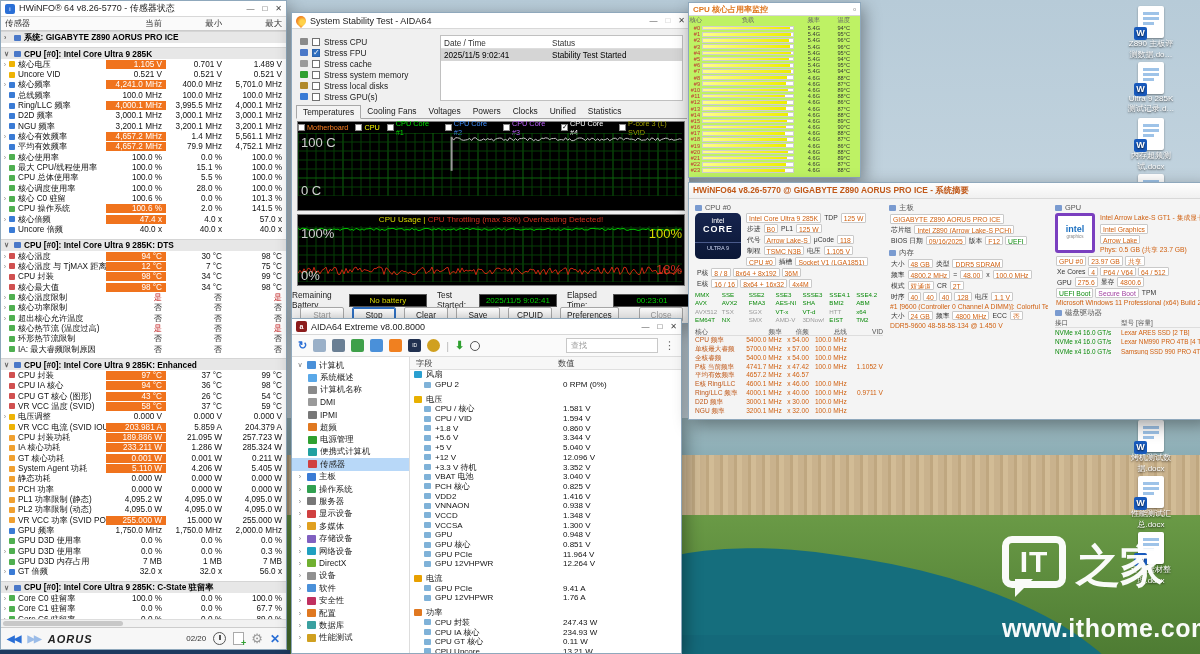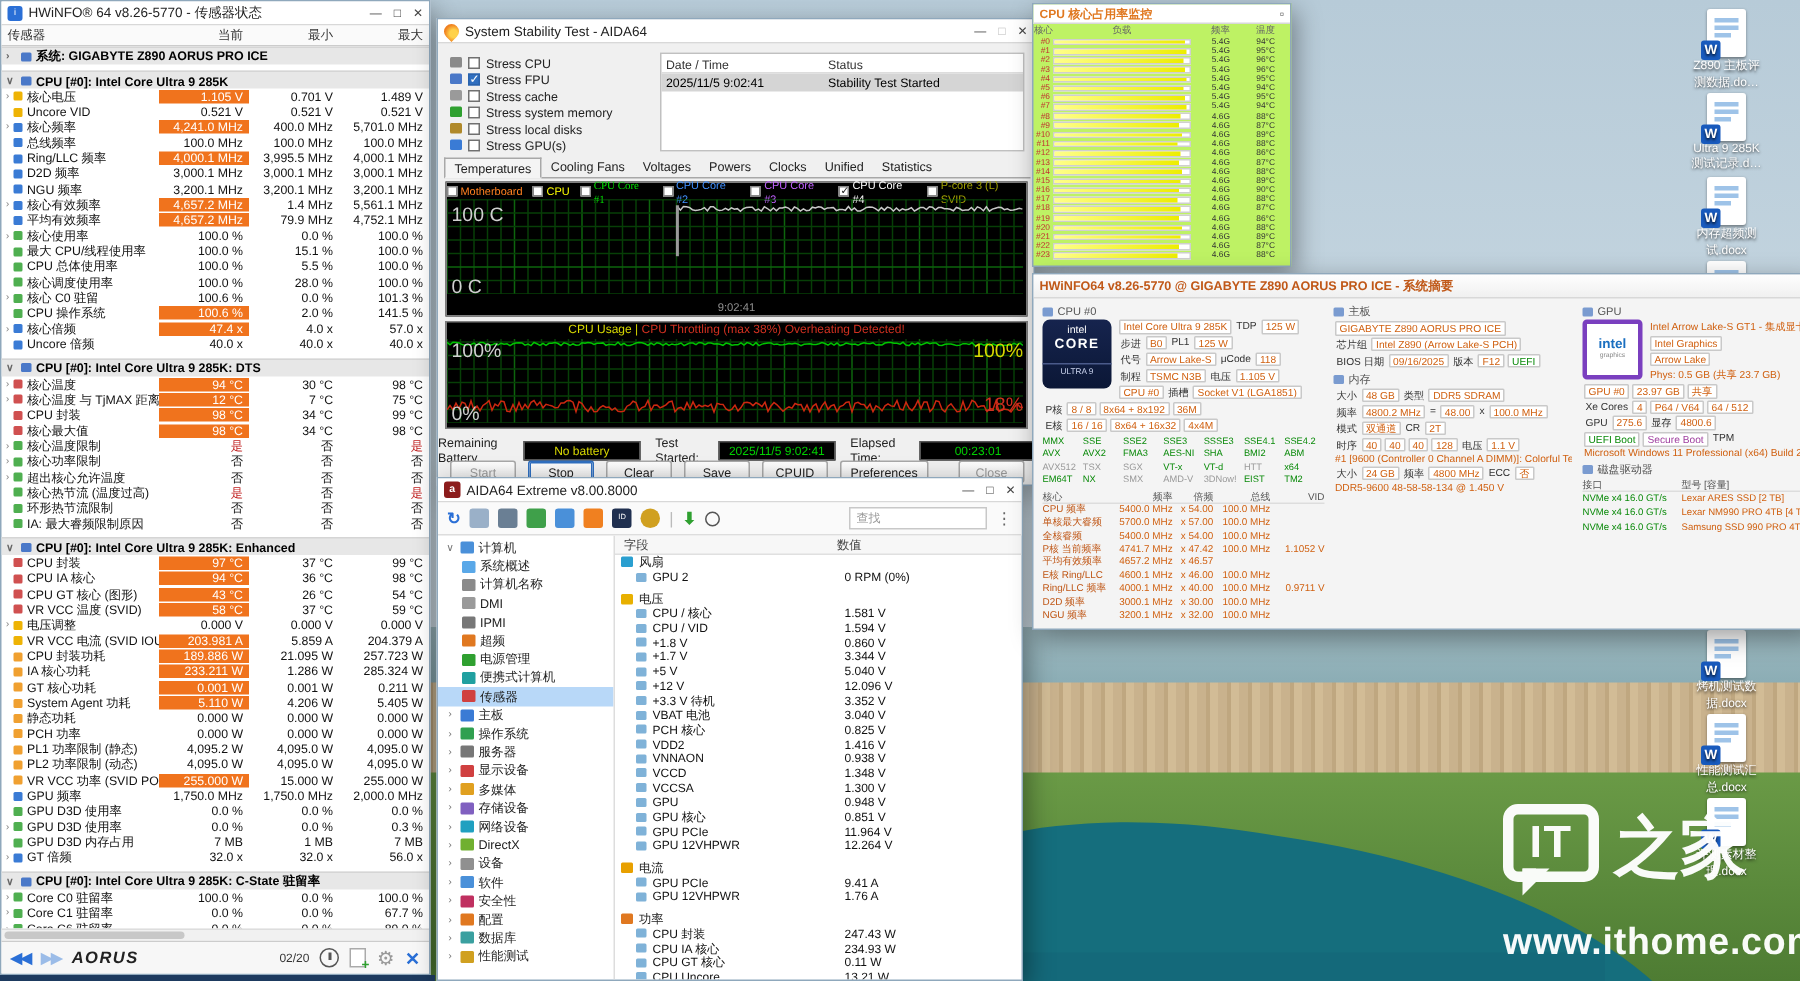--- a/index.html
+++ b/index.html
@@ -841,21 +841,21 @@
         <span style="display: flex; align-items: center; gap: 2px;">
           <span class="gcb"></span>
           <span style="color: rgb(255, 128, 32);">Motherboard</span>
         </span>
         <span style="display: flex; align-items: center; gap: 2px;">
           <span class="gcb"></span>
           <span style="color: rgb(255, 255, 0);">CPU</span>
         </span>
         <span style="display: flex; align-items: center; gap: 2px;">
           <span class="gcb"></span>
-          <span style="color: rgb(0, 224, 0); font-family: Liberation Serif, serif;">CPU Core #1</span>
+          <span style="color: rgb(0, 224, 0);">CPU Core #1</span>
         </span>
         <span style="display: flex; align-items: center; gap: 2px;">
           <span class="gcb"></span>
           <span style="color: rgb(64, 144, 255);">CPU Core #2</span>
         </span>
         <span style="display: flex; align-items: center; gap: 2px;">
           <span class="gcb"></span>
           <span style="color: rgb(192, 96, 255);">CPU Core #3</span>
         </span>
         <span style="display: flex; align-items: center; gap: 2px;">
@@ -917,21 +917,20 @@
         <line x1="0" y1="36" x2="384" y2="36" stroke="#073f07" stroke-width="1"></line>
         <line x1="0" y1="27" x2="384" y2="27" stroke="#073f07" stroke-width="1"></line>
         <line x1="0" y1="18" x2="384" y2="18" stroke="#073f07" stroke-width="1"></line>
         <line x1="0" y1="9" x2="384" y2="9" stroke="#073f07" stroke-width="1"></line>
         <line x1="0" y1="0" x2="384" y2="0" stroke="#0d650d" stroke-width="1"></line>
         <polyline points="153.60000000000002,4.7 155.60000000000002,7.1 157.60000000000002,4.7 159.60000000000002,4.8 161.60000000000002,5.3 163.60000000000002,6.8 165.60000000000002,7.3 167.60000000000002,7.0 169.60000000000002,6.6 171.60000000000002,5.4 173.60000000000002,7.5 175.60000000000002,4.9 177.60000000000002,4.8 179.60000000000002,6.6 181.60000000000002,7.4 183.60000000000002,7.1 185.60000000000002,5.9 187.60000000000002,7.0 189.60000000000002,5.6 191.60000000000002,6.5 193.60000000000002,6.1 195.60000000000002,7.8 197.60000000000002,6.1 199.60000000000002,5.4 201.60000000000002,5.1 203.60000000000002,5.2 205.60000000000002,7.3 207.60000000000002,6.4 209.60000000000002,7.7 211.60000000000002,4.8 213.60000000000002,6.0 215.60000000000002,7.5 217.60000000000002,5.7 219.60000000000002,7.5 221.60000000000002,5.6 223.60000000000002,5.6 225.60000000000002,5.0 227.60000000000002,5.7 229.60000000000002,7.6 231.60000000000002,5.0 233.60000000000002,5.9 235.60000000000002,7.7 237.60000000000002,6.3 239.60000000000002,7.5 241.60000000000002,7.2 243.60000000000002,5.1 245.60000000000002,5.6 247.60000000000002,4.8 249.60000000000002,5.2 251.60000000000002,6.6 253.60000000000002,5.6 255.60000000000002,5.5 257.6,5.3 259.6,7.4 261.6,6.7 263.6,6.6 265.6,7.2 267.6,4.7 269.6,7.2 271.6,5.7 273.6,7.7 275.6,7.6 277.6,6.6 279.6,5.3 281.6,5.0 283.6,5.1 285.6,6.1 287.6,7.5 289.6,5.4 291.6,7.1 293.6,5.1 295.6,5.7 297.6,7.7 299.6,5.7 301.6,7.6 303.6,6.2 305.6,7.0 307.6,6.5 309.6,5.4 311.6,7.7 313.6,6.5 315.6,5.3 317.6,5.3 319.6,6.7 321.6,4.8 323.6,5.2 325.6,6.9 327.6,5.4 329.6,5.4 331.6,6.2 333.6,6.1 335.6,6.5 337.6,7.5 339.6,5.3 341.6,6.0 343.6,7.3 345.6,7.0 347.6,7.0 349.6,5.3 351.6,7.4 353.6,4.9 355.6,5.7 357.6,7.5 359.6,4.9 361.6,7.8 363.6,6.4 365.6,5.8 367.6,5.2 369.6,5.4 371.6,6.8 373.6,6.2 375.6,7.2 377.6,7.0 379.6,6.5 381.6,5.8 383.6,6.4 " fill="none" stroke="#c8c8c8" stroke-width="1"></polyline>
         <line x1="153.60000000000002" y1="3.78" x2="153.60000000000002" y2="37.8" stroke="#9a9a9a" stroke-width="2"></line>
       </svg>
     <span class="glab" style="left:3px;top:13px;">100 C</span>
     <span class="glab" style="left:3px;bottom:12px;">0 C</span>
-    <div class="gtime">9:02:41</div>
   </div>
   <div class="gbox" id="g2">
     <div class="gtitle">
       <span style="color:#d8d800">CPU Usage</span>
       <span style="color:#d8d800"> | </span>
       <span style="color:#d03020">CPU Throttling (max 38%)   Overheating Detected!</span>
     </div>
     <svg id="g2svg" width="384" height="56" style="display:block">
         <line x1="0" y1="0" x2="0" y2="56" stroke="#0d650d" stroke-width="1"></line>
         <line x1="9" y1="0" x2="9" y2="56" stroke="#073f07" stroke-width="1"></line>
@@ -1175,21 +1174,21 @@
             <span class="af">CPU / VID</span>
             <span class="av">1.594 V</span>
           </div>
           <div class="arow">
             <span class="ai" style="background: rgb(127, 178, 216);"></span>
             <span class="af">+1.8 V</span>
             <span class="av">0.860 V</span>
           </div>
           <div class="arow">
             <span class="ai" style="background: rgb(127, 178, 216);"></span>
-            <span class="af">+1.7 V</span>
+            <span class="af">+5.6 V</span>
             <span class="av">3.344 V</span>
           </div>
           <div class="arow">
             <span class="ai" style="background: rgb(127, 178, 216);"></span>
             <span class="af">+5 V</span>
             <span class="av">5.040 V</span>
           </div>
           <div class="arow">
             <span class="ai" style="background: rgb(127, 178, 216);"></span>
             <span class="af">+12 V</span>

